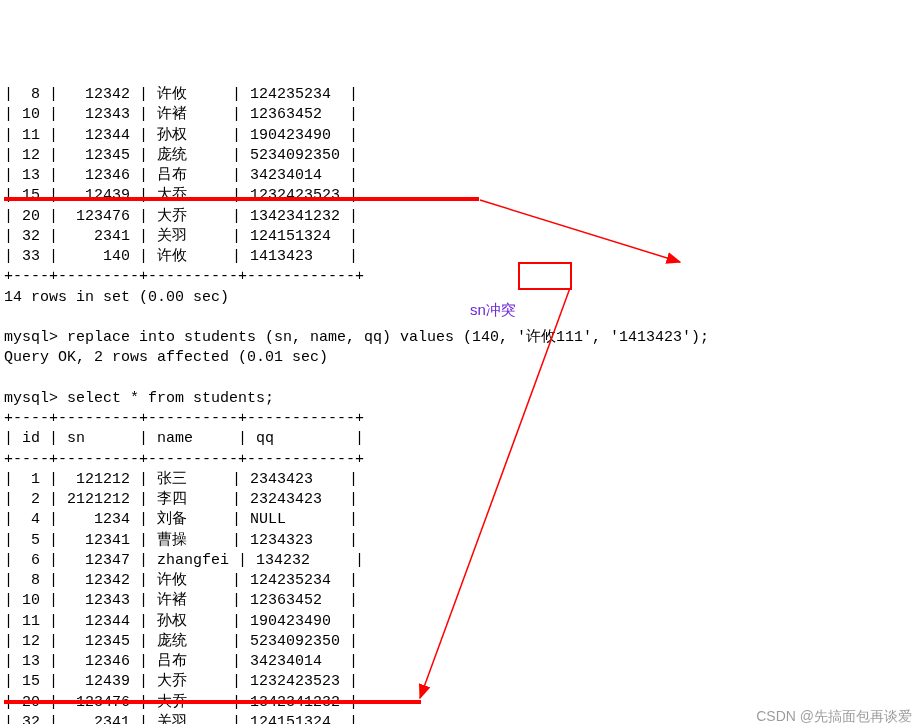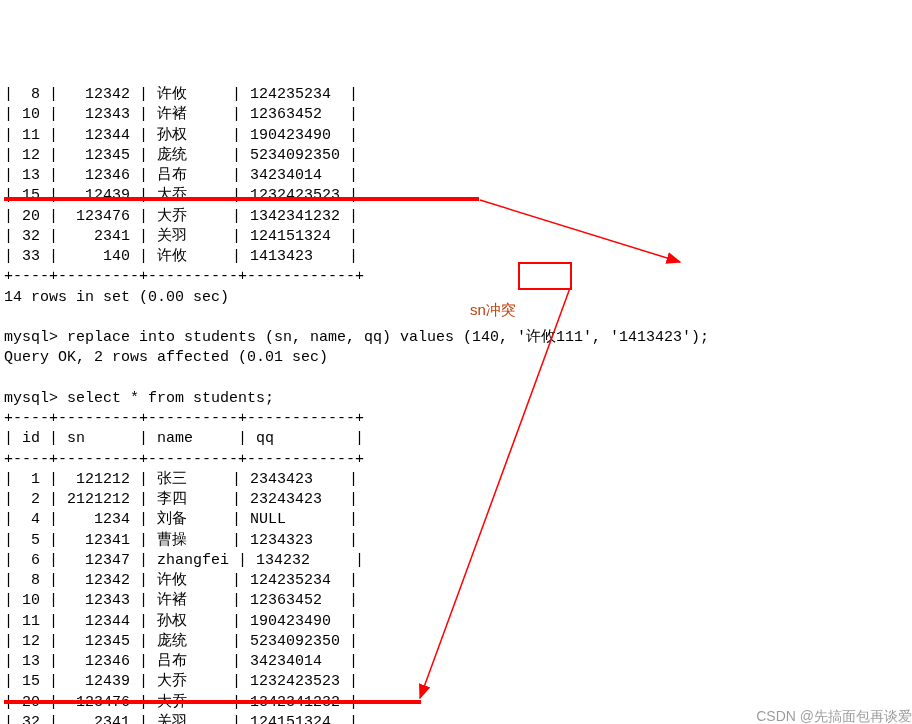--- a/index.html
+++ b/index.html
@@ -22,21 +22,21 @@
     background: #ff0000;
     z-index: 3;
   }
   .box-red {
     position: absolute;
     border: 2px solid #ff0000;
     z-index: 3;
   }
   .anno-red {
     position: absolute;
-    color: #c2410c;
+    color: #6d28d9;
     font-family: sans-serif;
     font-size: 15px;
     z-index: 4;
   }
   svg.arrows {
     position: absolute;
     left: 0; top: 0;
     width: 912px; height: 724px;
     pointer-events: none;
     z-index: 2;

